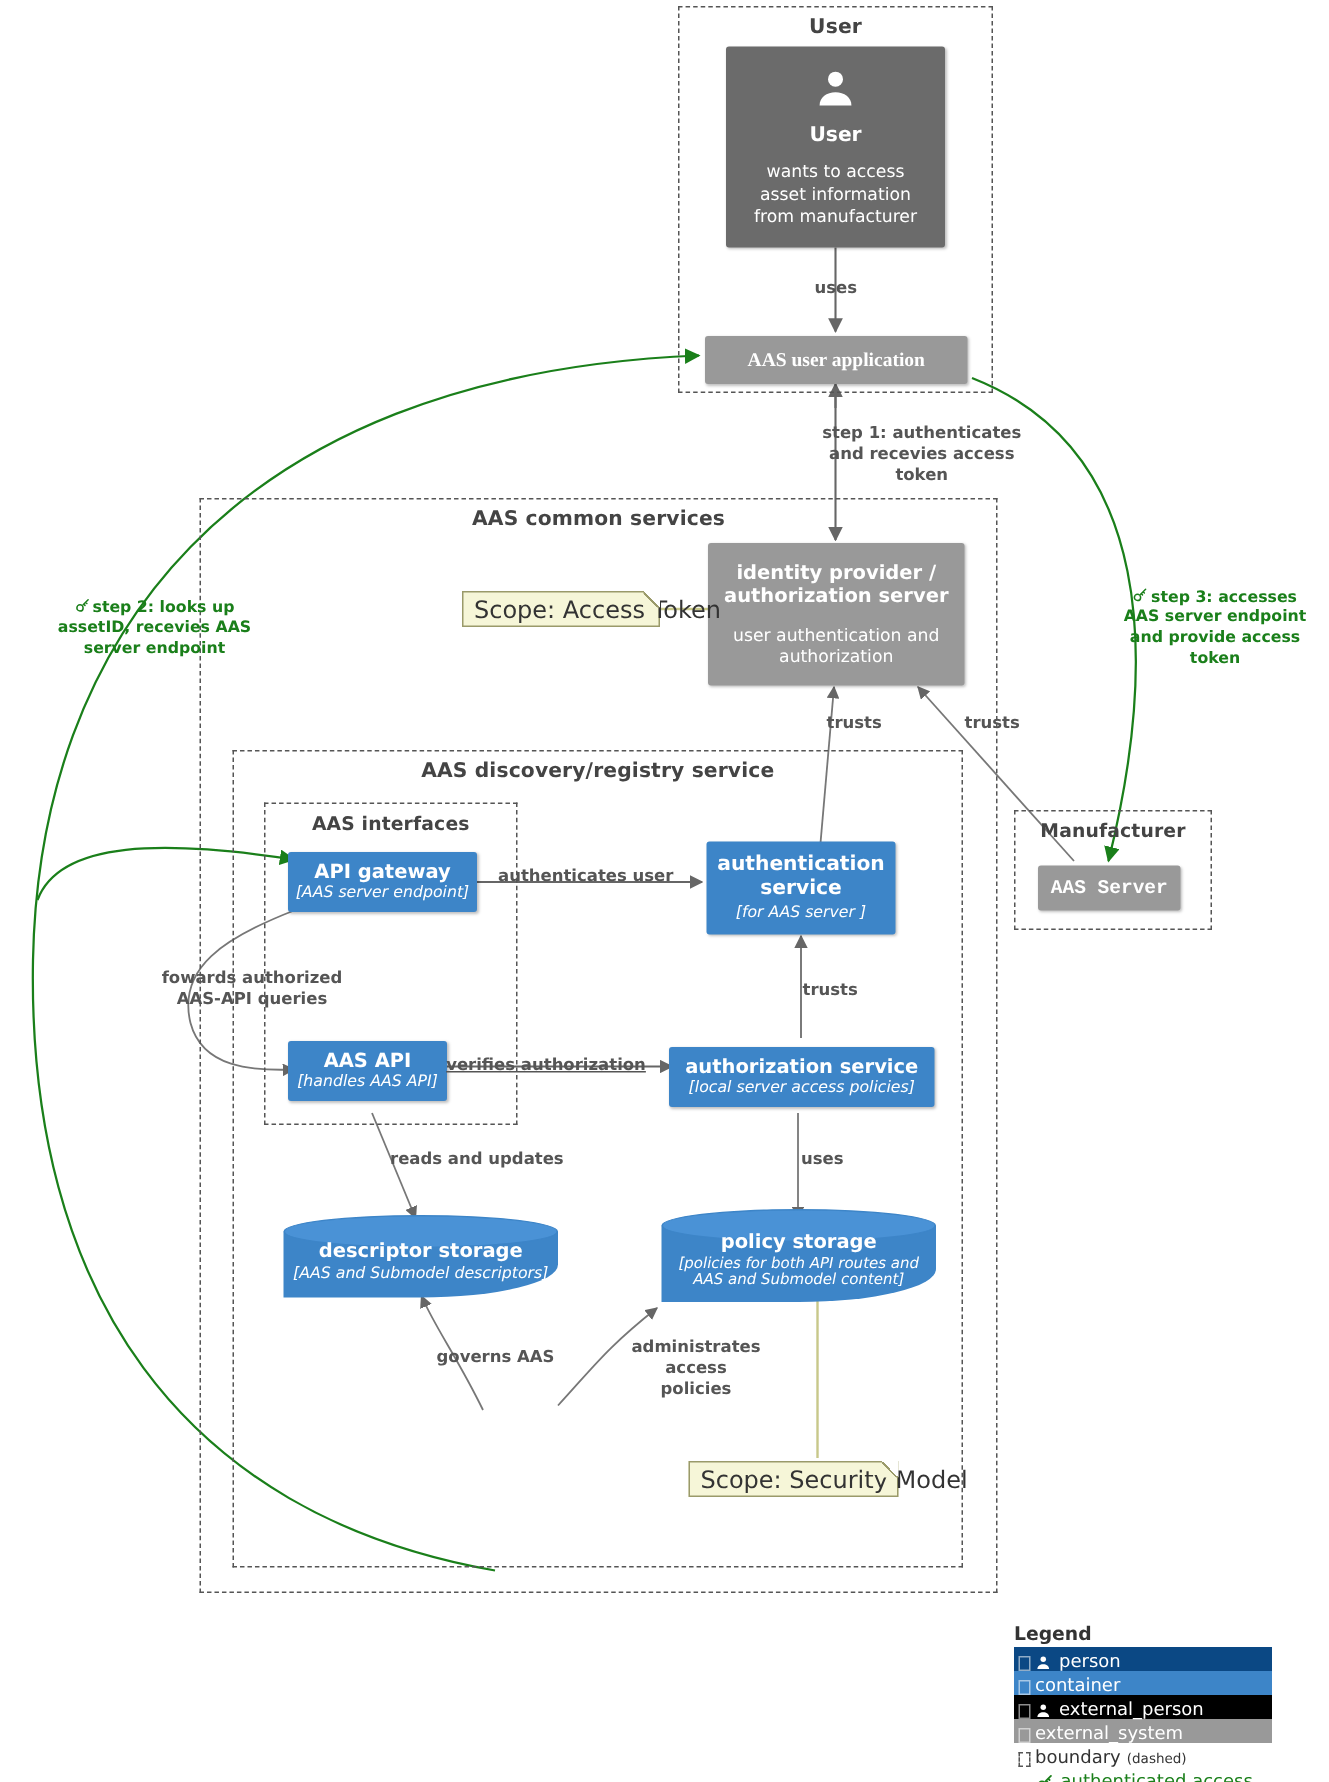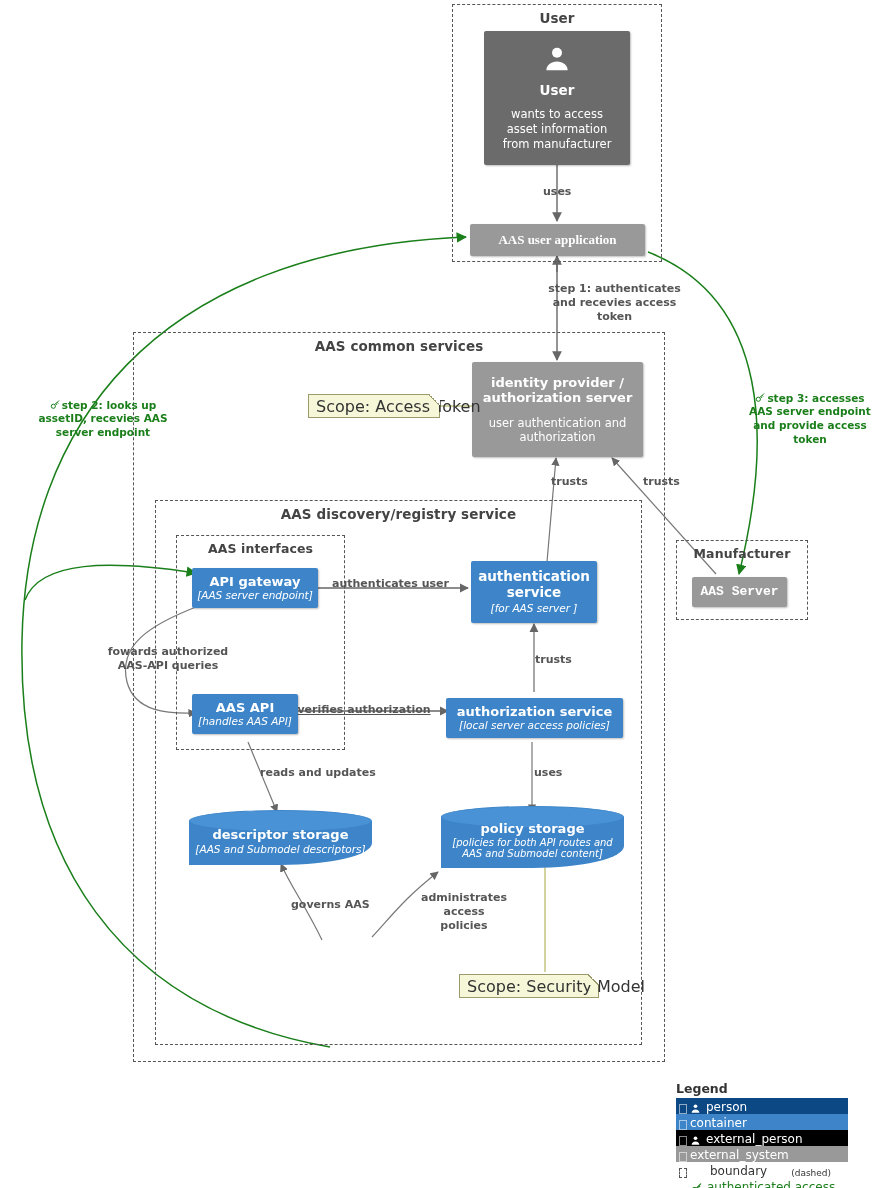--- a/index.html
+++ b/index.html
@@ -90,21 +90,21 @@
   }
   .lg-row .sq{
     display:inline-block;width:8px;height:10px;margin-right:3px;
     border:1px solid rgba(255,255,255,.55);box-sizing:border-box;flex:none;
   }
   .lg-row .pico{margin-right:5px;display:inline-flex;flex:none;}
   .lg-row.r-person{background:#0b4884;}
   .lg-row.r-container{background:#3d85c8;}
   .lg-row.r-extperson{background:#000000;}
   .lg-row.r-extsystem{background:#999999;}
-  .lg-row.r-boundary{background:transparent;color:#333;gap:20px;}
+  .lg-row.r-boundary{background:transparent;color:#333;}
   .lg-row.r-auth{background:transparent;color:#1a7f1a;}
   .lg-row.r-boundary .sq{border:1px dashed #555;}
   .lg-row .small{font-size:9px;margin-left:4px;}
   .lg-dash{display:inline-block;width:9px;border-top:1.6px solid #1a7f1a;margin-right:3px;flex:none;}
 </style>
 </head>
 <body>
 
 <div id="stage">
 

